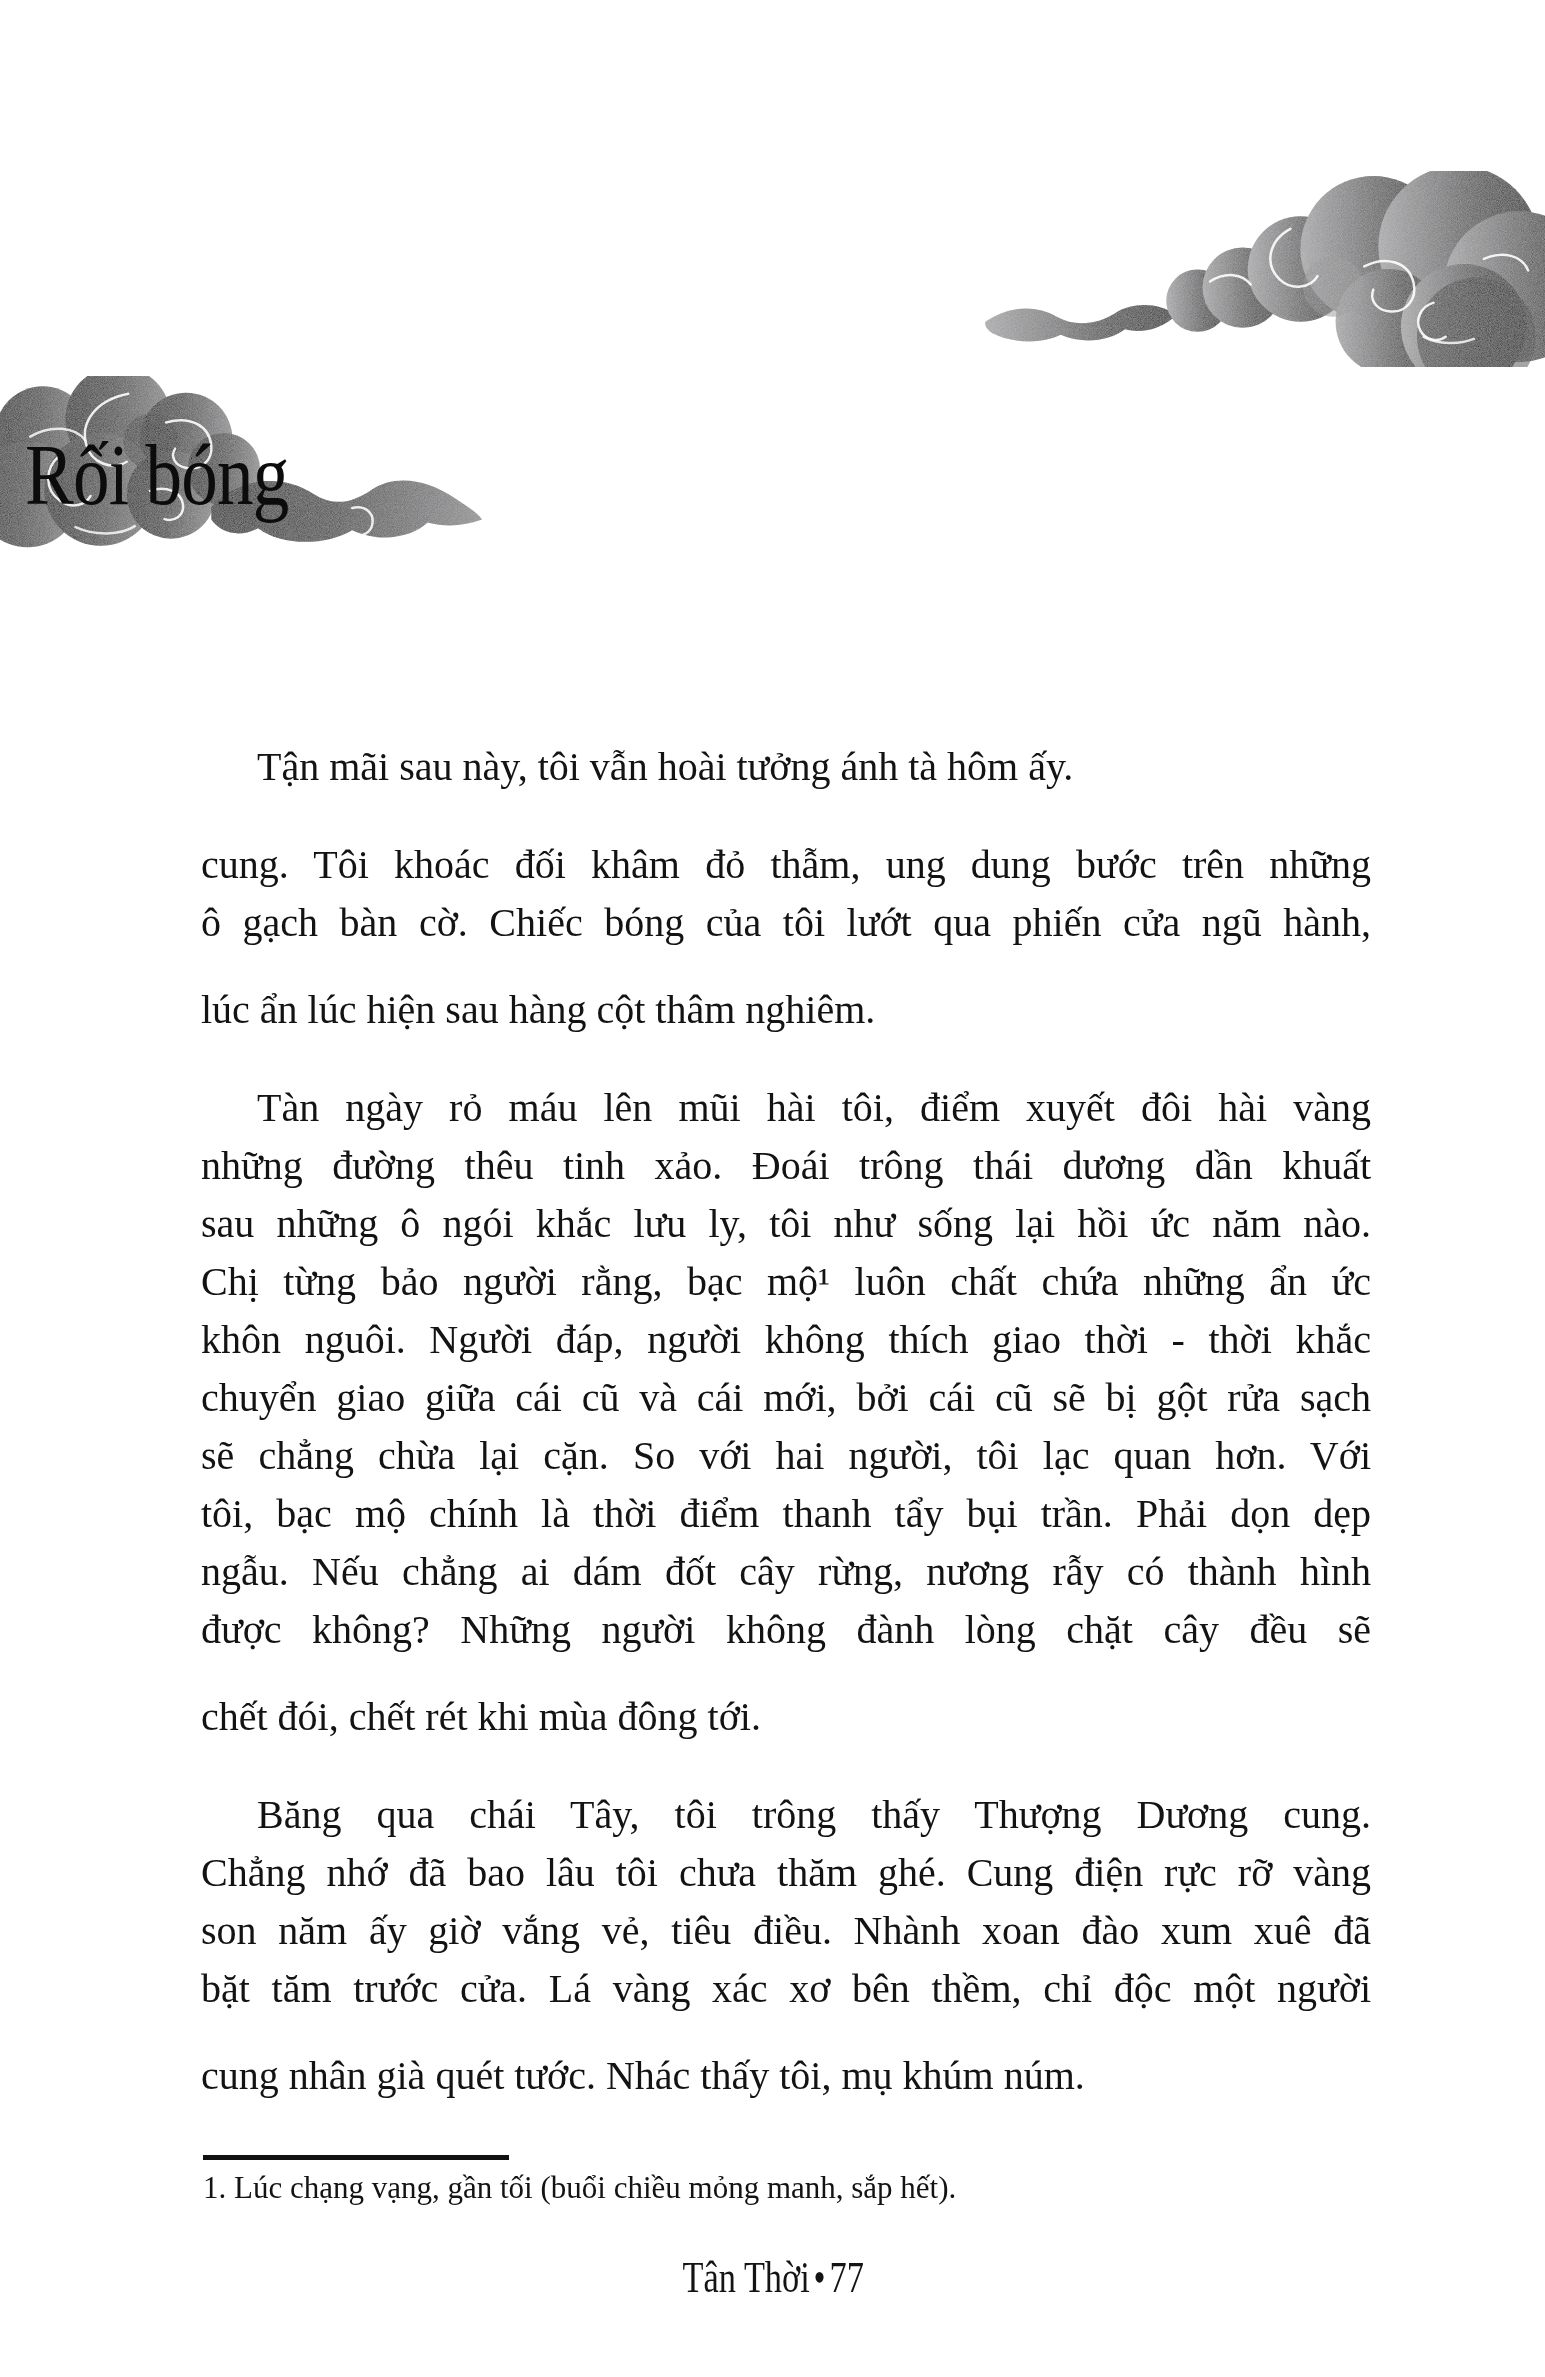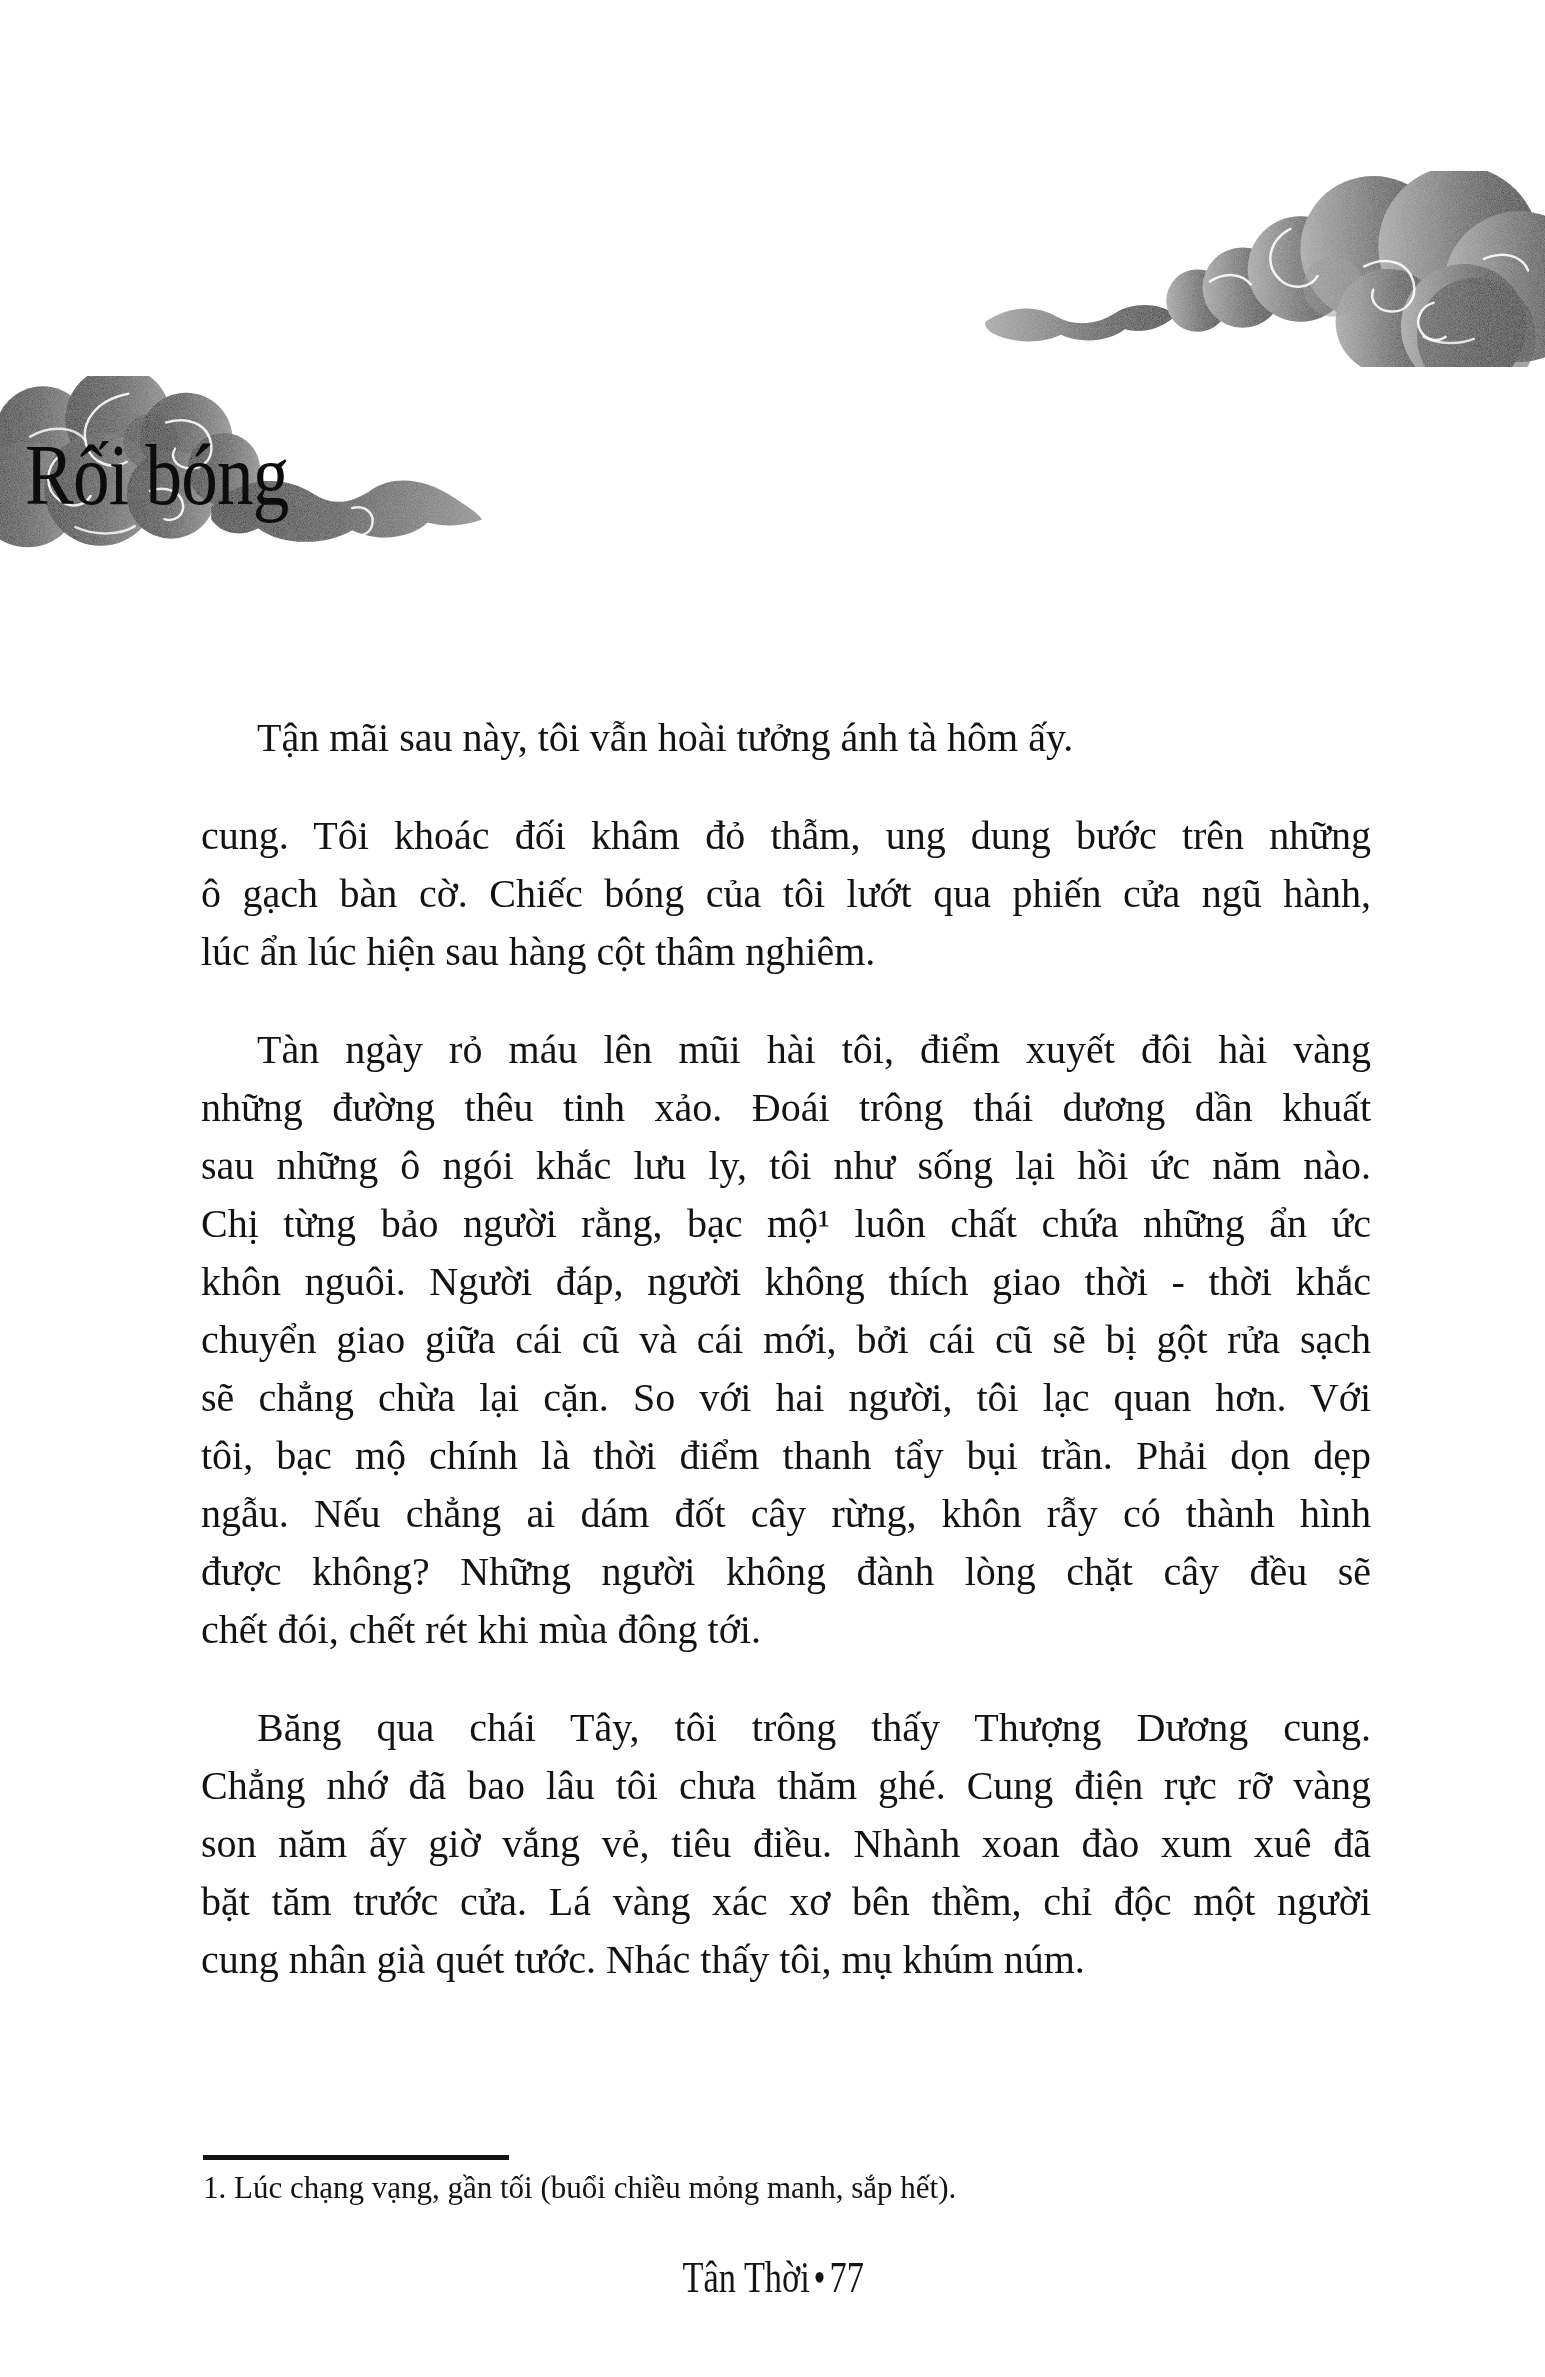--- a/index.html
+++ b/index.html
@@ -43,21 +43,21 @@
   .para { margin: 0 0 40px 0; }
   .para:last-child { margin-bottom: 0; }
   .line {
     line-height: 58px;
     text-align: justify;
     text-align-last: justify;
     text-justify: inter-word;
     white-space: normal;
   }
   .line.first { padding-left: 56px; }
-  .line.last  { text-align-last: left; }
+  .line.last  { text-align-last: left; margin-top: 29px; }
 
   
   #footnote-rule {
     position: absolute;
     left: 203px;
     top: 2155px;
     width: 306px;
     height: 5px;
     background: #111111;
   }
@@ -174,21 +174,21 @@
     </div>
     <div class="para">
       <div class="line first">Tàn ngày rỏ máu lên mũi hài tôi, điểm xuyết đôi hài vàng</div>
       <div class="line">những đường thêu tinh xảo. Đoái trông thái dương dần khuất</div>
       <div class="line">sau những ô ngói khắc lưu ly, tôi như sống lại hồi ức năm nào.</div>
       <div class="line">Chị từng bảo người rằng, bạc mộ¹ luôn chất chứa những ẩn ức</div>
       <div class="line">khôn nguôi. Người đáp, người không thích giao thời - thời khắc</div>
       <div class="line">chuyển giao giữa cái cũ và cái mới, bởi cái cũ sẽ bị gột rửa sạch</div>
       <div class="line">sẽ chẳng chừa lại cặn. So với hai người, tôi lạc quan hơn. Với</div>
       <div class="line">tôi, bạc mộ chính là thời điểm thanh tẩy bụi trần. Phải dọn dẹp</div>
-      <div class="line">ngẫu. Nếu chẳng ai dám đốt cây rừng, khôn rẫy có thành hình</div>
+      <div class="line">ngẫu. Nếu chẳng ai dám đốt cây rừng, nương rẫy có thành hình</div>
       <div class="line">được không? Những người không đành lòng chặt cây đều sẽ</div>
       <div class="line last">chết đói, chết rét khi mùa đông tới.</div>
     </div>
     <div class="para">
       <div class="line first">Băng qua chái Tây, tôi trông thấy Thượng Dương cung.</div>
       <div class="line">Chẳng nhớ đã bao lâu tôi chưa thăm ghé. Cung điện rực rỡ vàng</div>
       <div class="line">son năm ấy giờ vắng vẻ, tiêu điều. Nhành xoan đào xum xuê đã</div>
       <div class="line">bặt tăm trước cửa. Lá vàng xác xơ bên thềm, chỉ độc một người</div>
       <div class="line last">cung nhân già quét tước. Nhác thấy tôi, mụ khúm núm.</div>
     </div>

